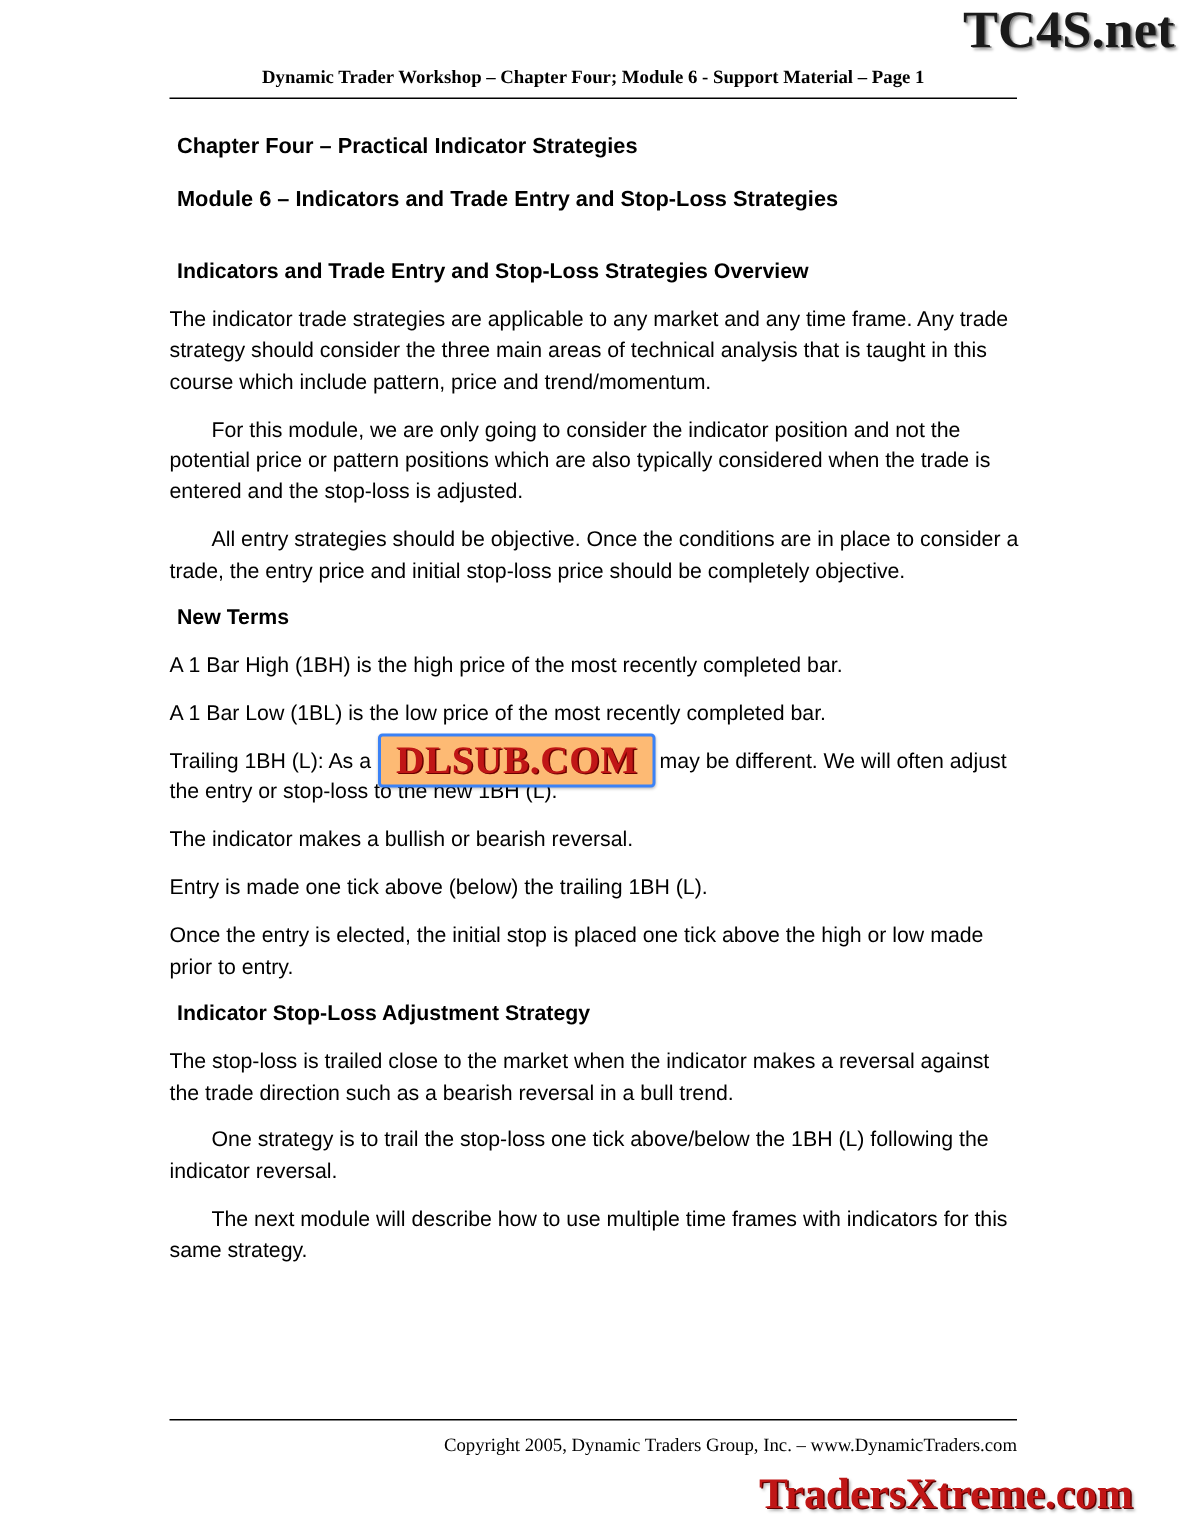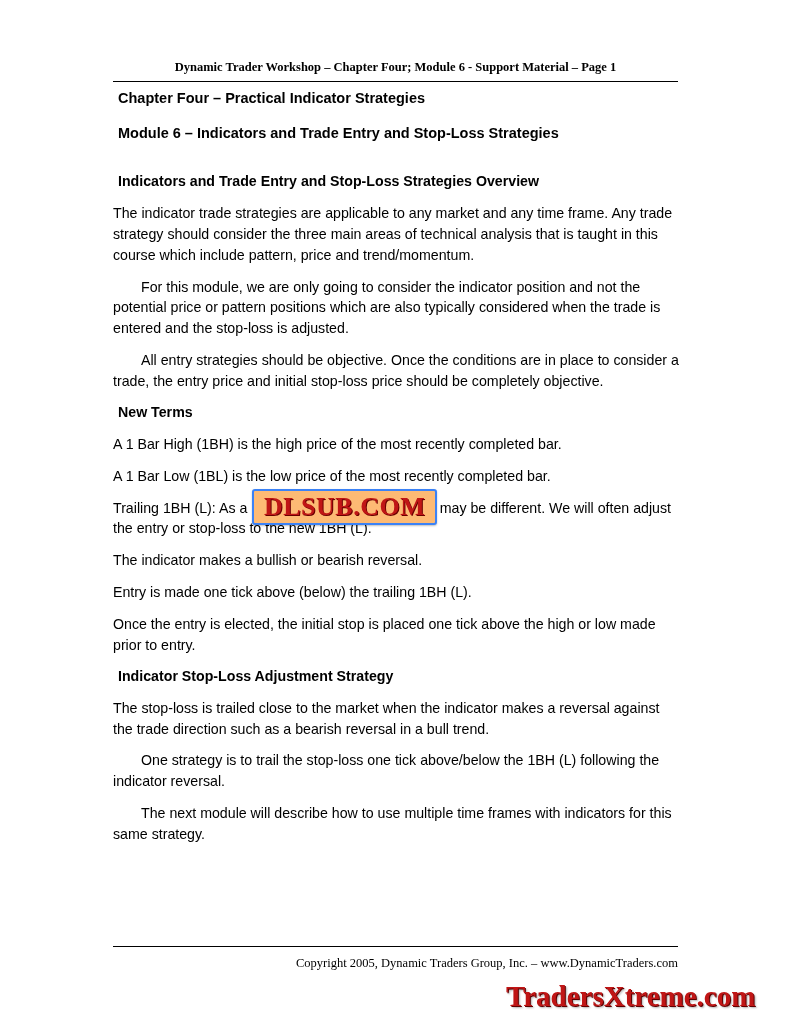--- a/index.html
+++ b/index.html
@@ -44,21 +44,20 @@
     left: 113px;
     width: 565px;
   }
   .header-line {
     font-family: "Liberation Serif", serif;
     font-size: 12.5px;
     font-weight: bold;
     text-align: center;
     color: #000;
     padding-bottom: 6px;
-    margin-top: 16px;
   }
   .header-rule {
     border-bottom: 1.3px solid #000;
     width: 100%;
   }
 
   
   .content {
     position: absolute;
     top: 88px;
@@ -147,20 +146,21 @@
     z-index: 35;
     line-height: 1;
     margin-left: 28px;
   }
 </style>
 </head>
 <body>
 
 <div class="page">
 
+  <div class="tc4s-watermark">TC4S.net</div>
 
   <div class="header-area">
     <div class="header-line">Dynamic Trader Workshop – Chapter Four; Module 6 - Support Material – Page 1</div>
     <div class="header-rule"></div>
   </div>
 
   <div class="content">
 
     <div class="h-title">Chapter Four – Practical Indicator Strategies</div>
     <div class="spacer-md"></div>

